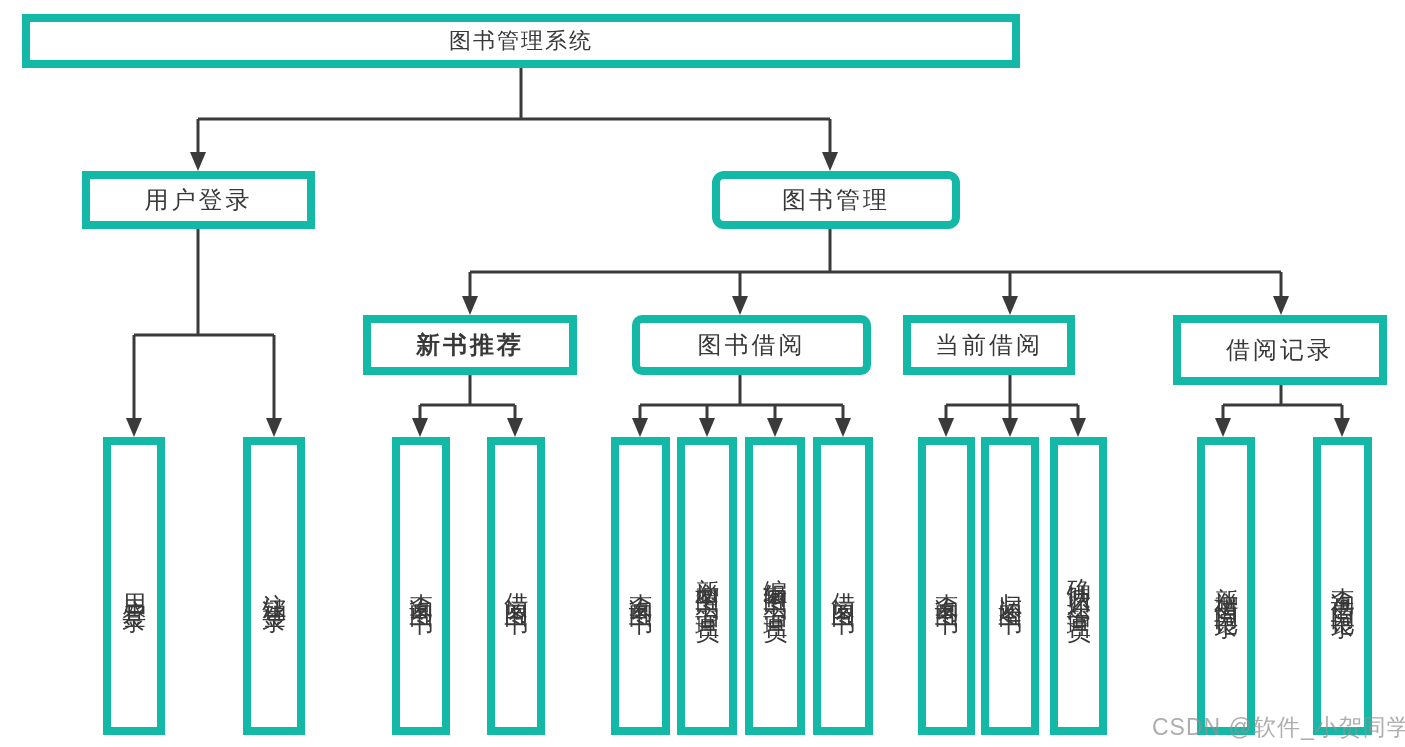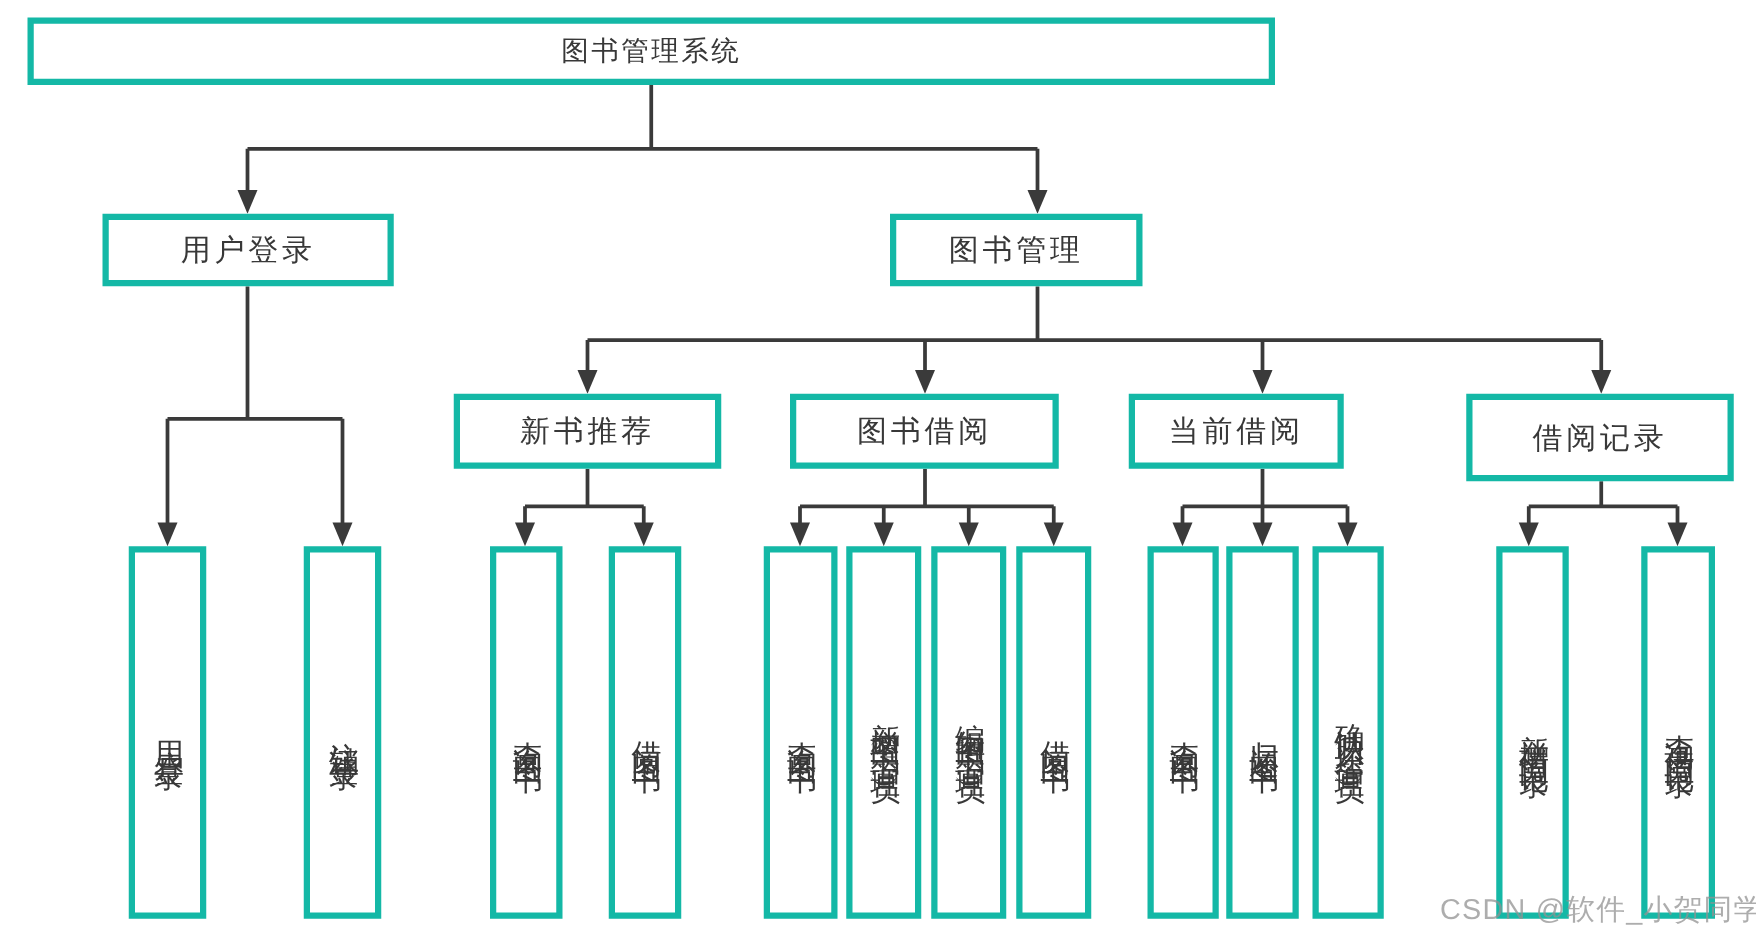--- a/index.html
+++ b/index.html
@@ -7,21 +7,21 @@
     position:relative;
     width:1405px;height:747px;
     background:#ffffff;
     font-family:"Liberation Sans", sans-serif;
     overflow:hidden;
   }
   #wires{position:absolute;left:0;top:0;width:1405px;height:747px;}
   .node{
     position:absolute;
     box-sizing:border-box;
-    border:5px solid #14b8a6;
+    border:8px solid #14b8a6;
     background:#ffffff;
     display:flex;align-items:center;justify-content:center;
     color:#383838;
   }
   .hnode{font-size:24px;letter-spacing:3px;}
   .root{font-size:22px;letter-spacing:2px;}
   .leaf{font-size:24px;}
   .leaf span{
     writing-mode:vertical-rl;
     text-orientation:mixed;
@@ -93,28 +93,28 @@
       </g>
   </svg>
 
   <div class="node root" style="left:22px;top:14px;width:998px;height:54px;">
     <span>图书管理系统</span>
   </div>
 
   <div class="node hnode" style="left:82px;top:171px;width:233px;height:58px;">
     <span>用户登录</span>
   </div>
-  <div class="node hnode" style="left:712px;top:171px;width:202px;height:58px;">
+  <div class="node hnode" style="left:712px;top:171px;width:248px;height:58px;border-radius:12px;">
     <span>图书管理</span>
   </div>
 
-  <div class="node hnode" style="left:363px;top:315px;width:214px;height:60px;">
+  <div class="node hnode" style="left:363px;top:315px;width:214px;height:60px;font-weight:bold;">
     <span>新书推荐</span>
   </div>
-  <div class="node hnode" style="left:632px;top:315px;width:215px;height:60px;">
+  <div class="node hnode" style="left:632px;top:315px;width:239px;height:60px;border-radius:10px;">
     <span>图书借阅</span>
   </div>
   <div class="node hnode" style="left:903px;top:315px;width:172px;height:60px;">
     <span>当前借阅</span>
   </div>
   <div class="node hnode" style="left:1173px;top:315px;width:214px;height:70px;">
     <span>借阅记录</span>
   </div>
 
   <div class="node leaf" style="left:103px;top:437px;width:62px;height:298px;">

